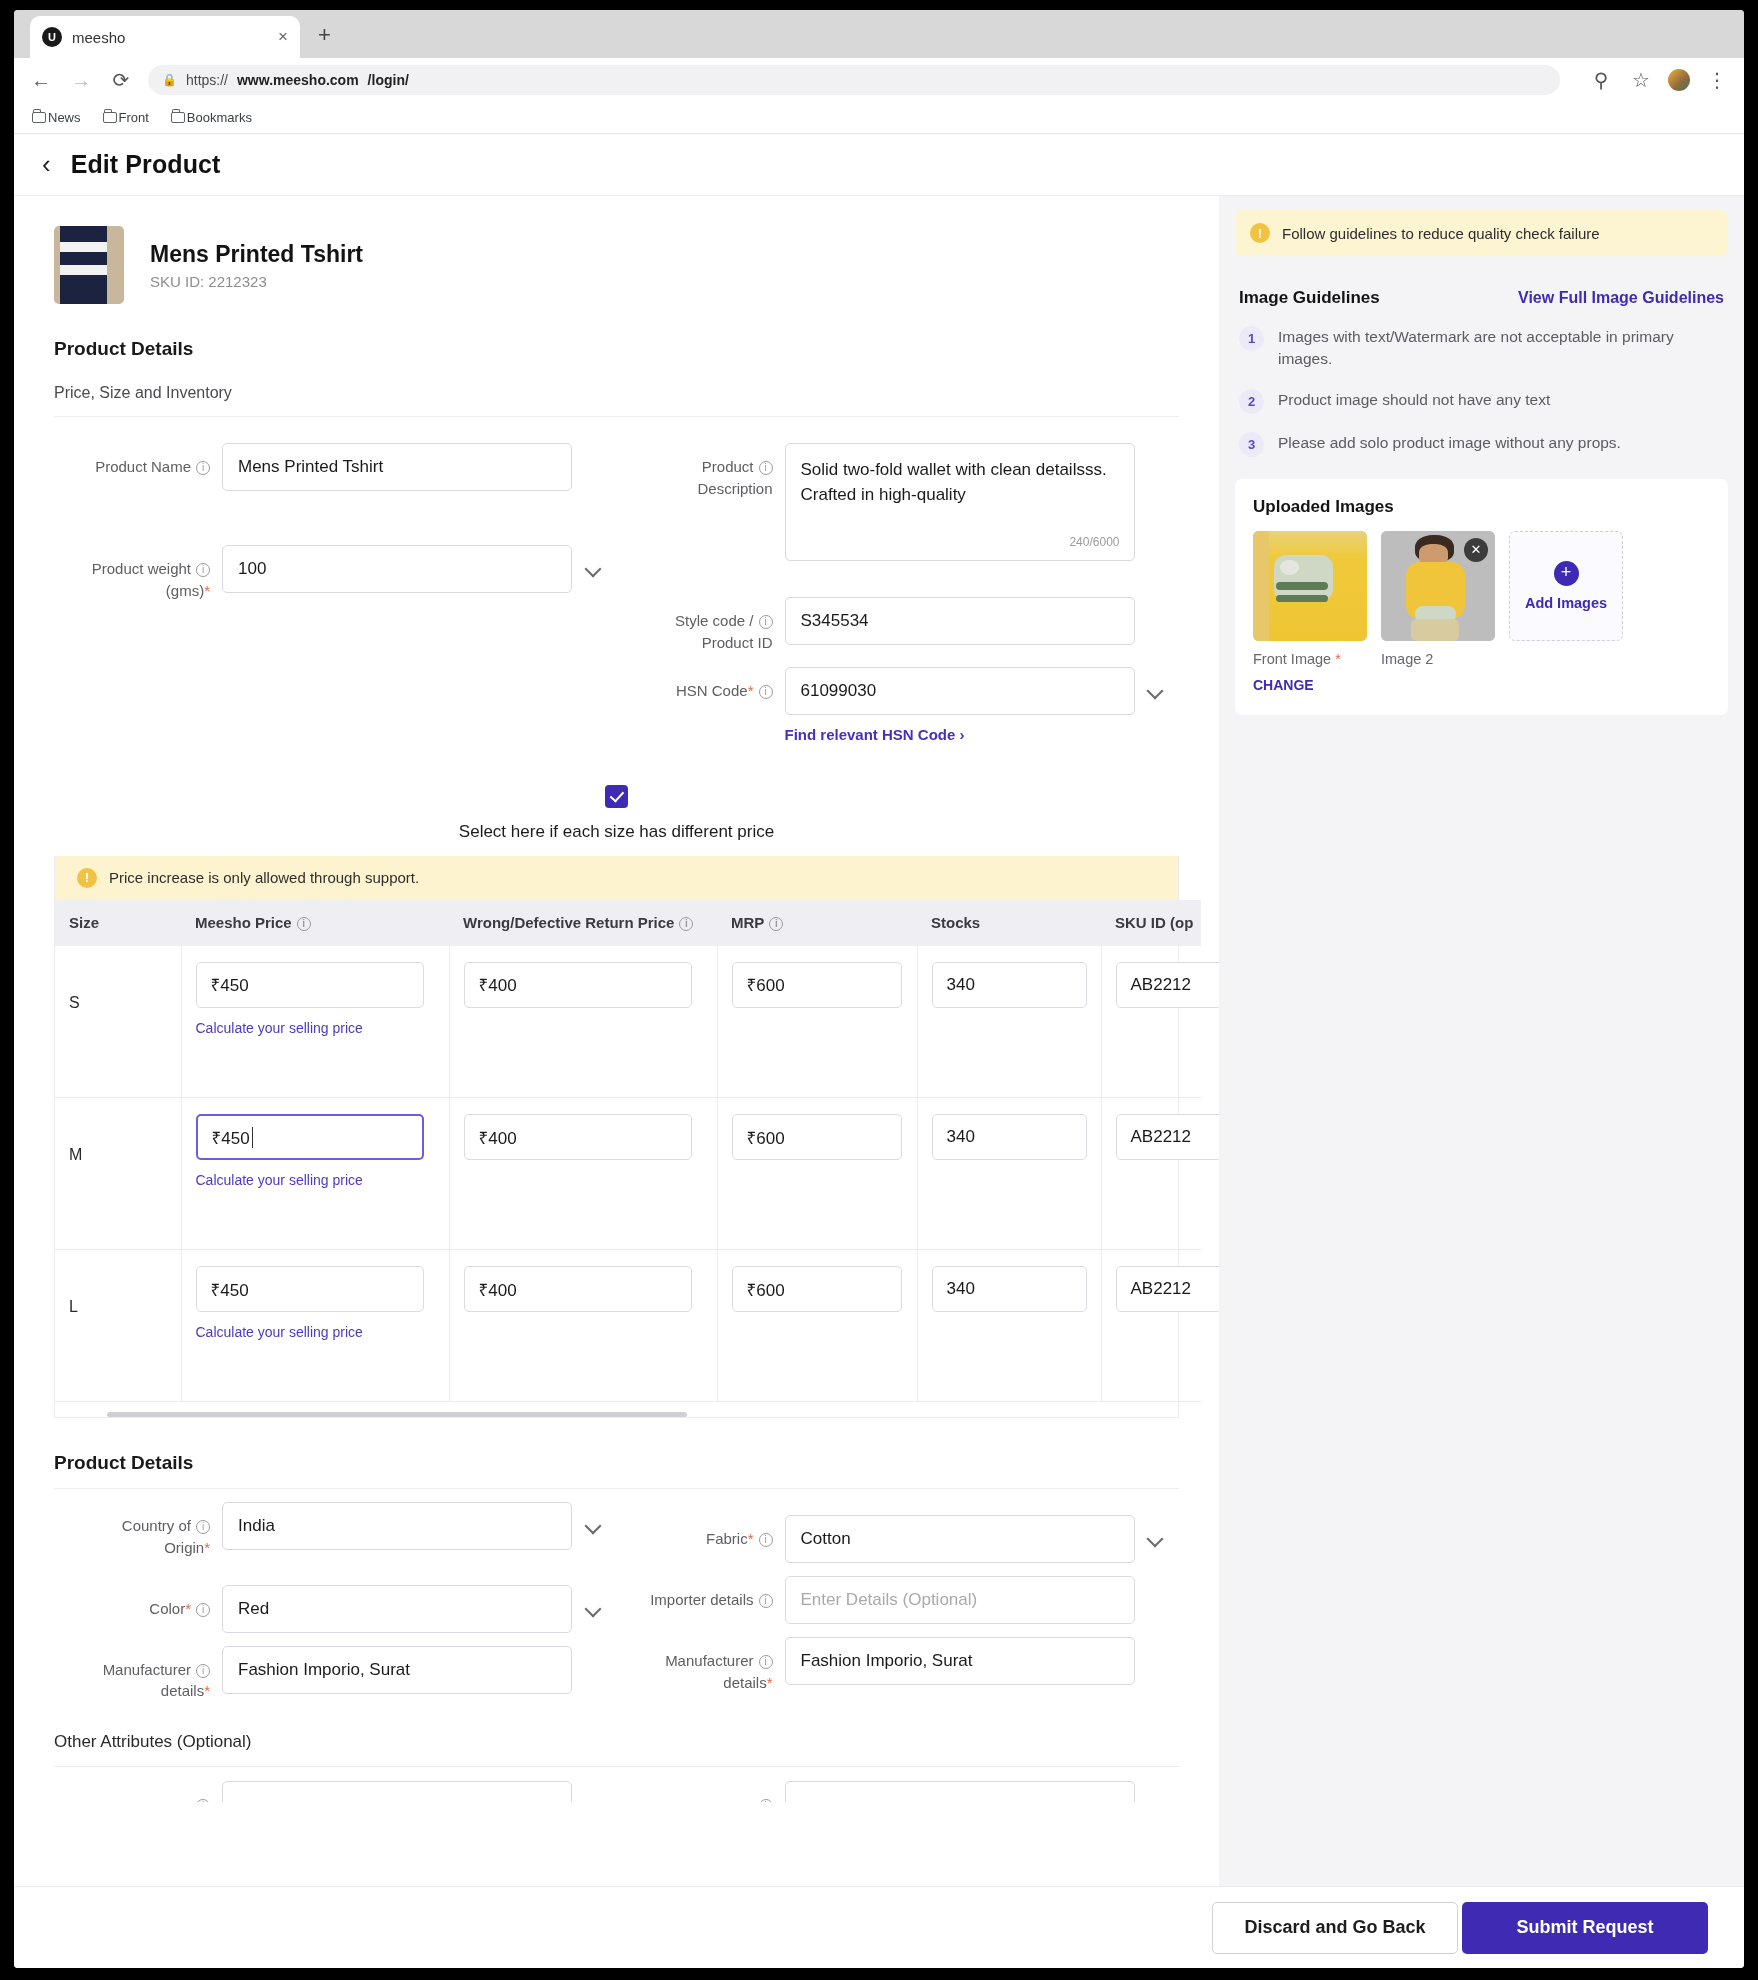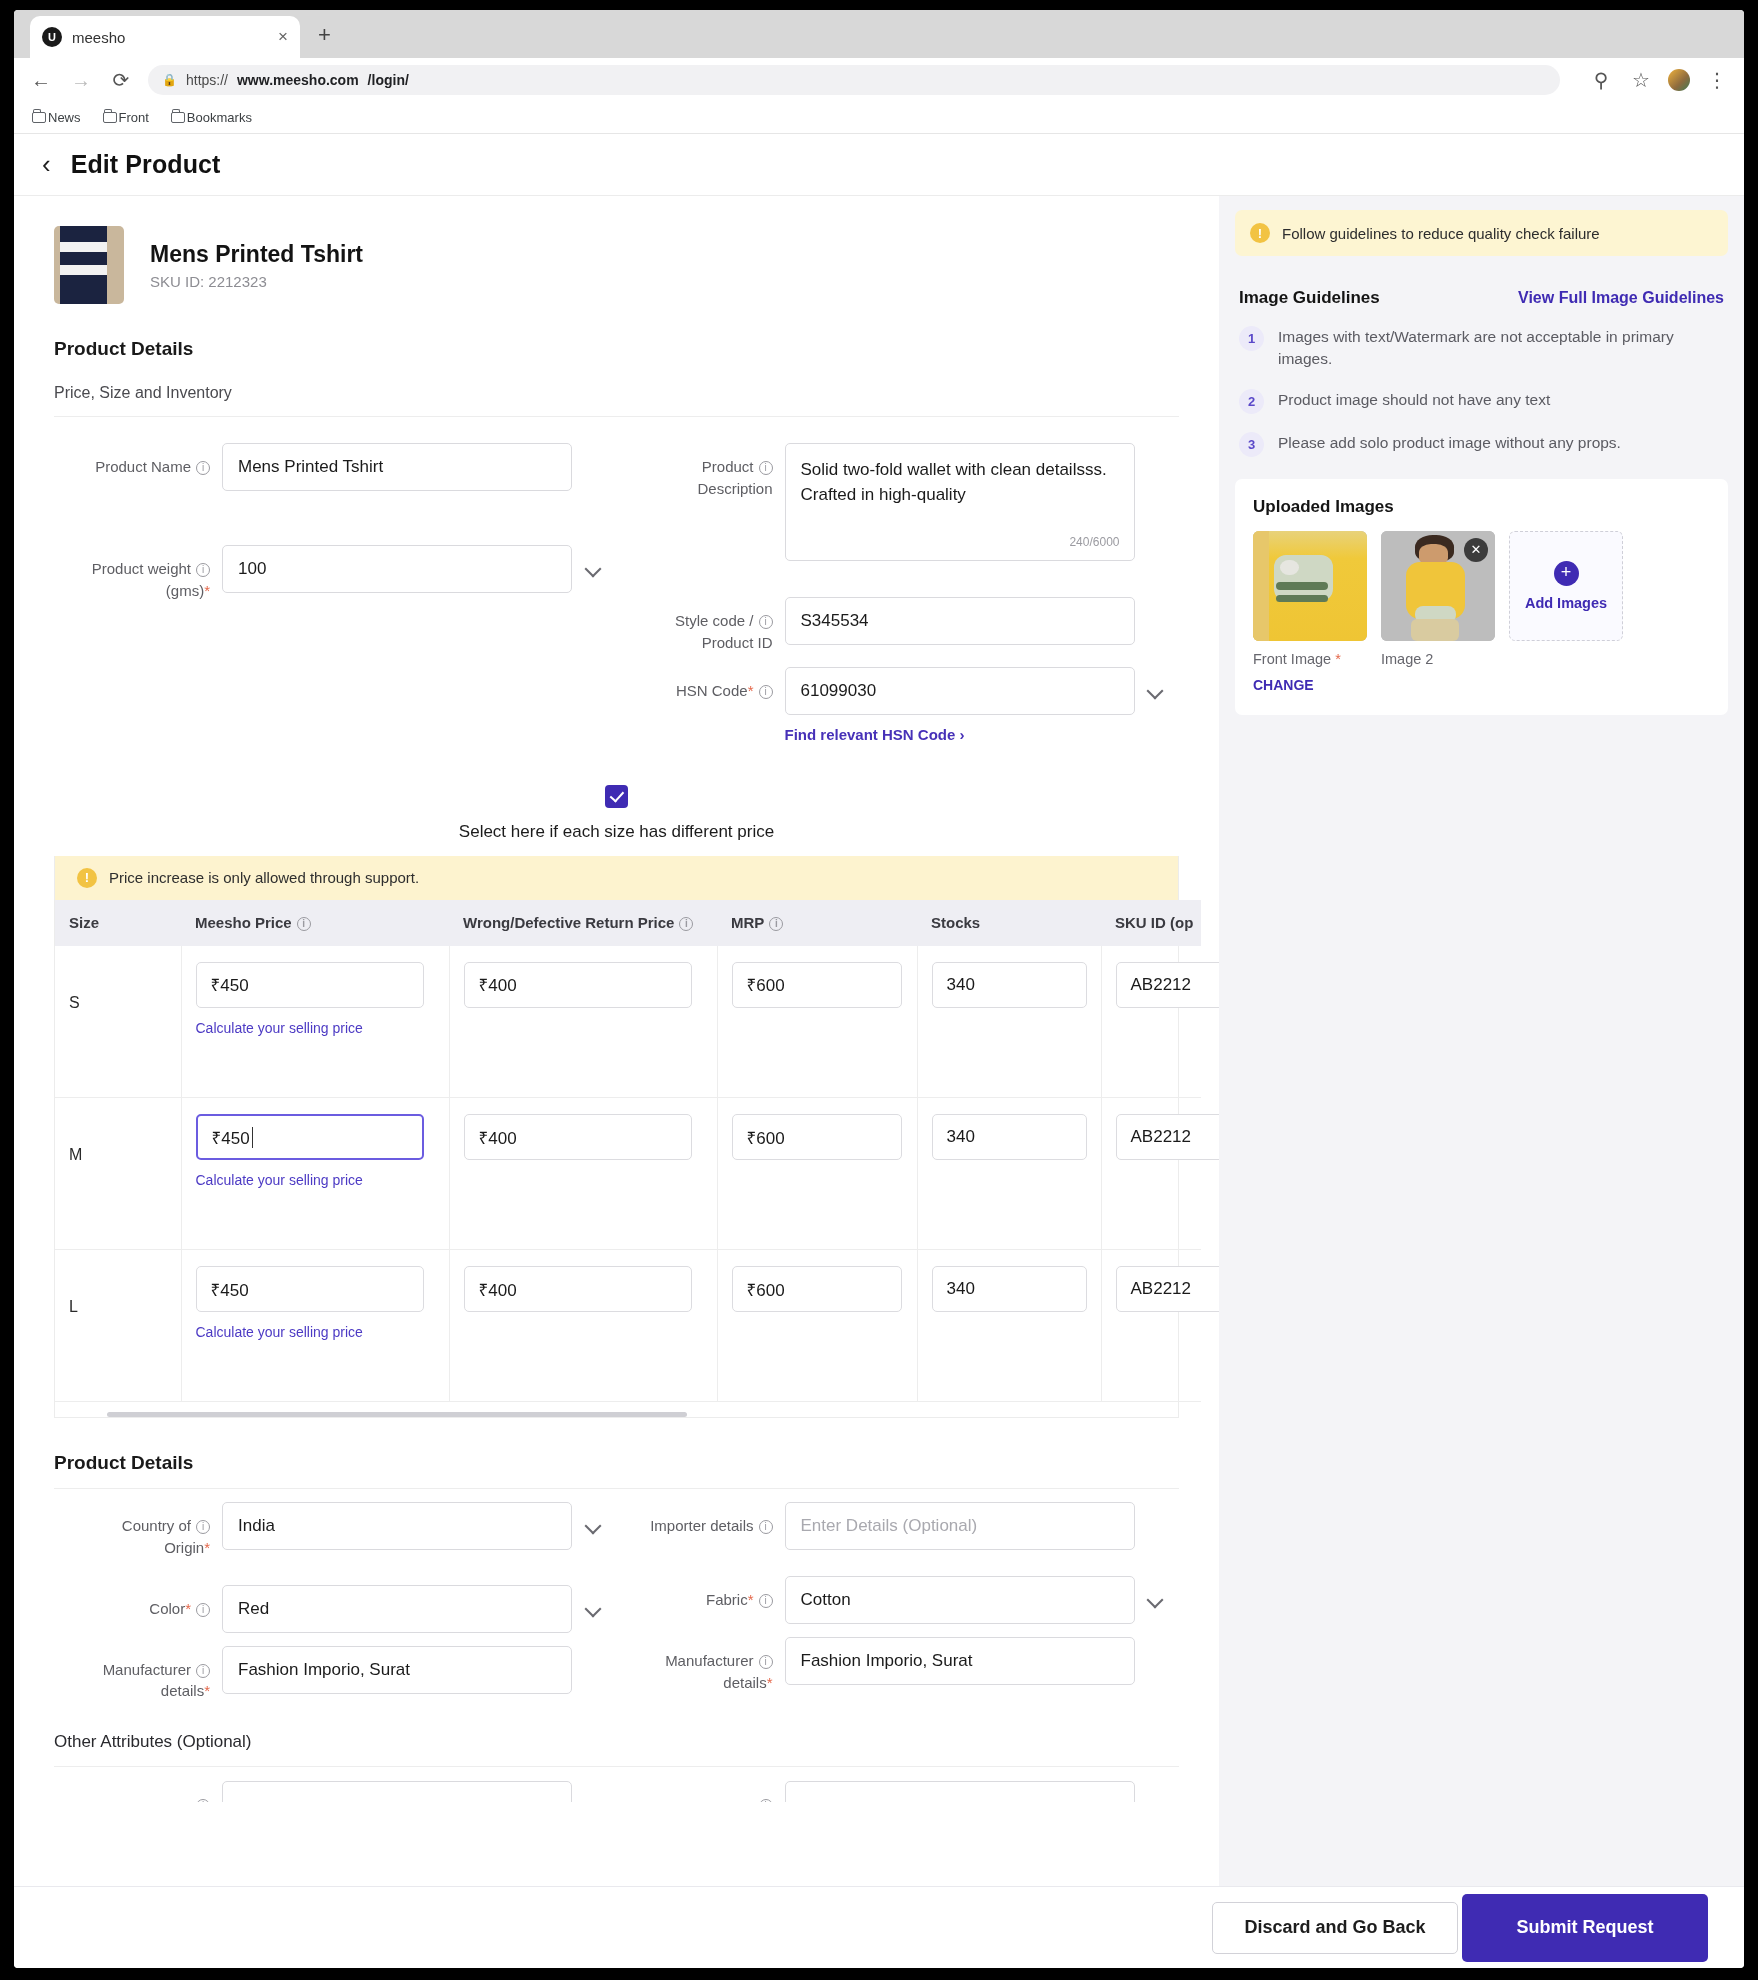--- a/index.html
+++ b/index.html
@@ -274,21 +274,21 @@
     background: #fff; border-top: 1px solid #e9e9ee;
     display: flex; align-items: center; justify-content: flex-end;
     gap: 4px; padding-right: 36px;
   }
   .btn-ghost {
     width: 246px; height: 52px; border: 1px solid #d2d2d8; border-radius: 5px;
     background: #fff; font-size: 18px; font-weight: 700; color: #1d1d1d;
     display: flex; align-items: center; justify-content: center;
   }
   .btn-primary {
-    width: 246px; height: 68px; border-radius: 5px; background: #3f2bb3;
+    width: 246px; height: 52px; border-radius: 5px; background: #3f2bb3;
     font-size: 18px; font-weight: 700; color: #fff;
     display: flex; align-items: center; justify-content: center;
   }
 </style>
 </head>
 <body>
 
 <div class="screen">
 
   <div class="tabstrip">
@@ -555,36 +555,36 @@
               </div>
               <div class="fctrl">
                 <div class="inp">Fashion Imporio, Surat</div>
               </div>
             </div>
 
           </div>
 
           <div class="form-col">
 
-            <div class="frow" style="padding-top:13px">
-              <div class="flabel">
-                <span>Importer details</span><i class="info-i">i</i>
-              </div>
-              <div class="fctrl">
-                <div class="inp ph">Enter Details (Optional)</div>
-              </div>
-            </div>
-
             <div class="frow">
               <div class="flabel">
                 <span>Fabric</span><span class="req">*</span><i class="info-i">i</i>
               </div>
               <div class="fctrl">
                 <div class="inp">Cotton</div>
                 <div class="chev"></div>
+              </div>
+            </div>
+
+            <div class="frow" style="padding-top:13px">
+              <div class="flabel">
+                <span>Importer details</span><i class="info-i">i</i>
+              </div>
+              <div class="fctrl">
+                <div class="inp ph">Enter Details (Optional)</div>
               </div>
             </div>
 
             <div class="frow" style="padding-top:13px">
               <div class="flabel">
                 <span>Manufacturer</span><i class="info-i">i</i><br>
                 <span>details</span><span class="req">*</span>
               </div>
               <div class="fctrl">
                 <div class="inp">Fashion Imporio, Surat</div>

